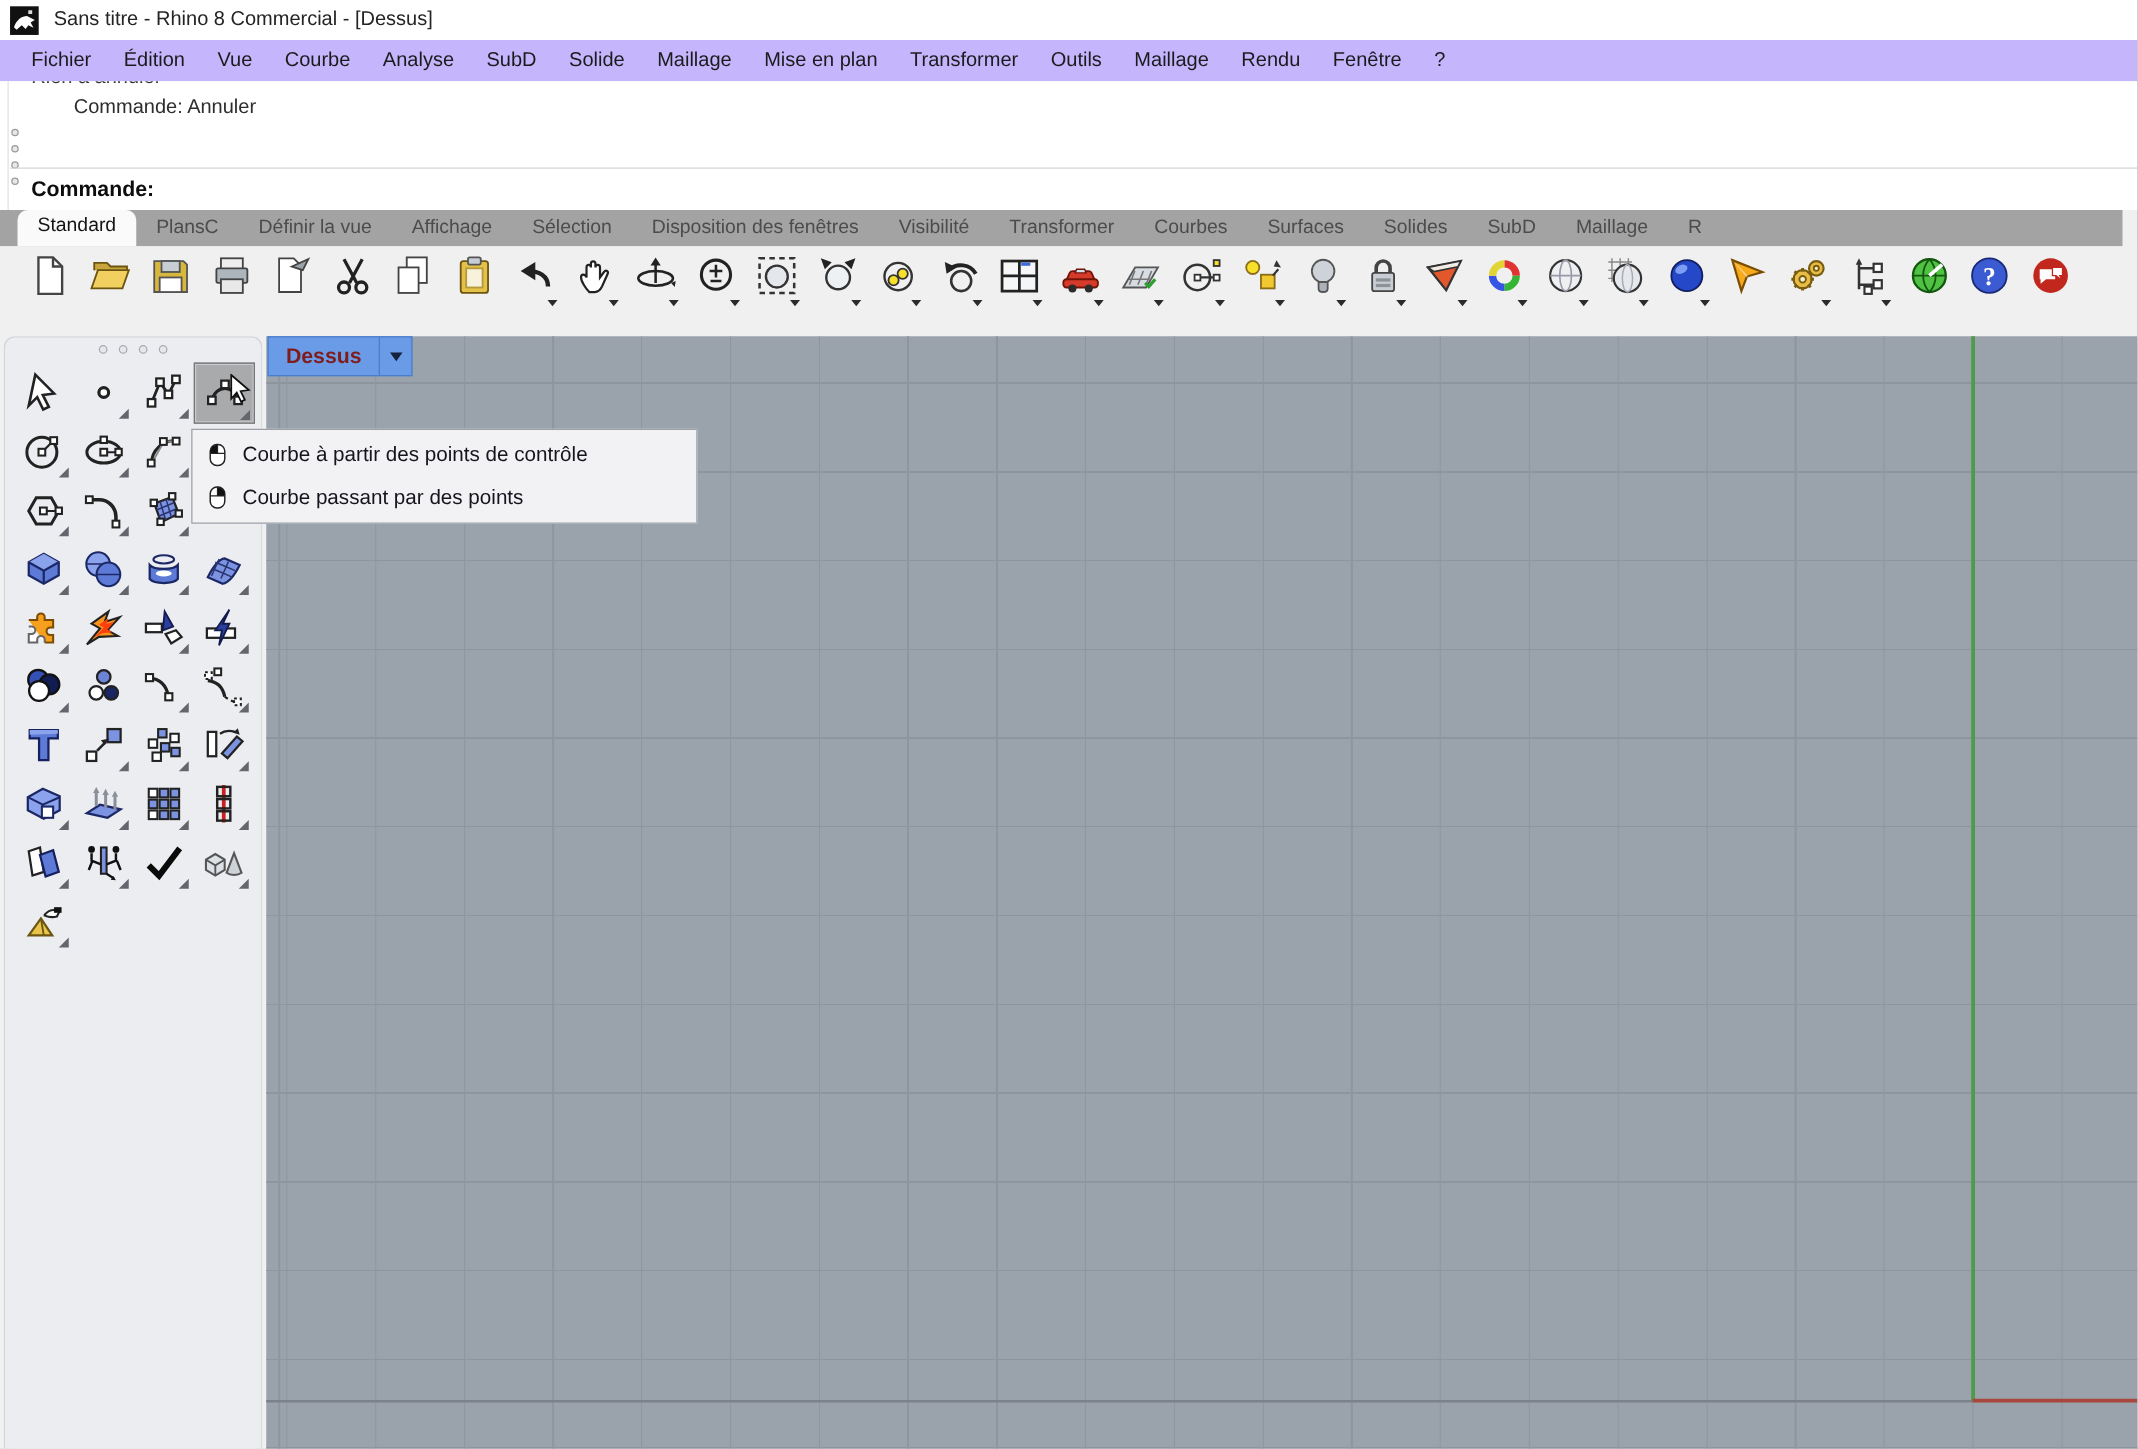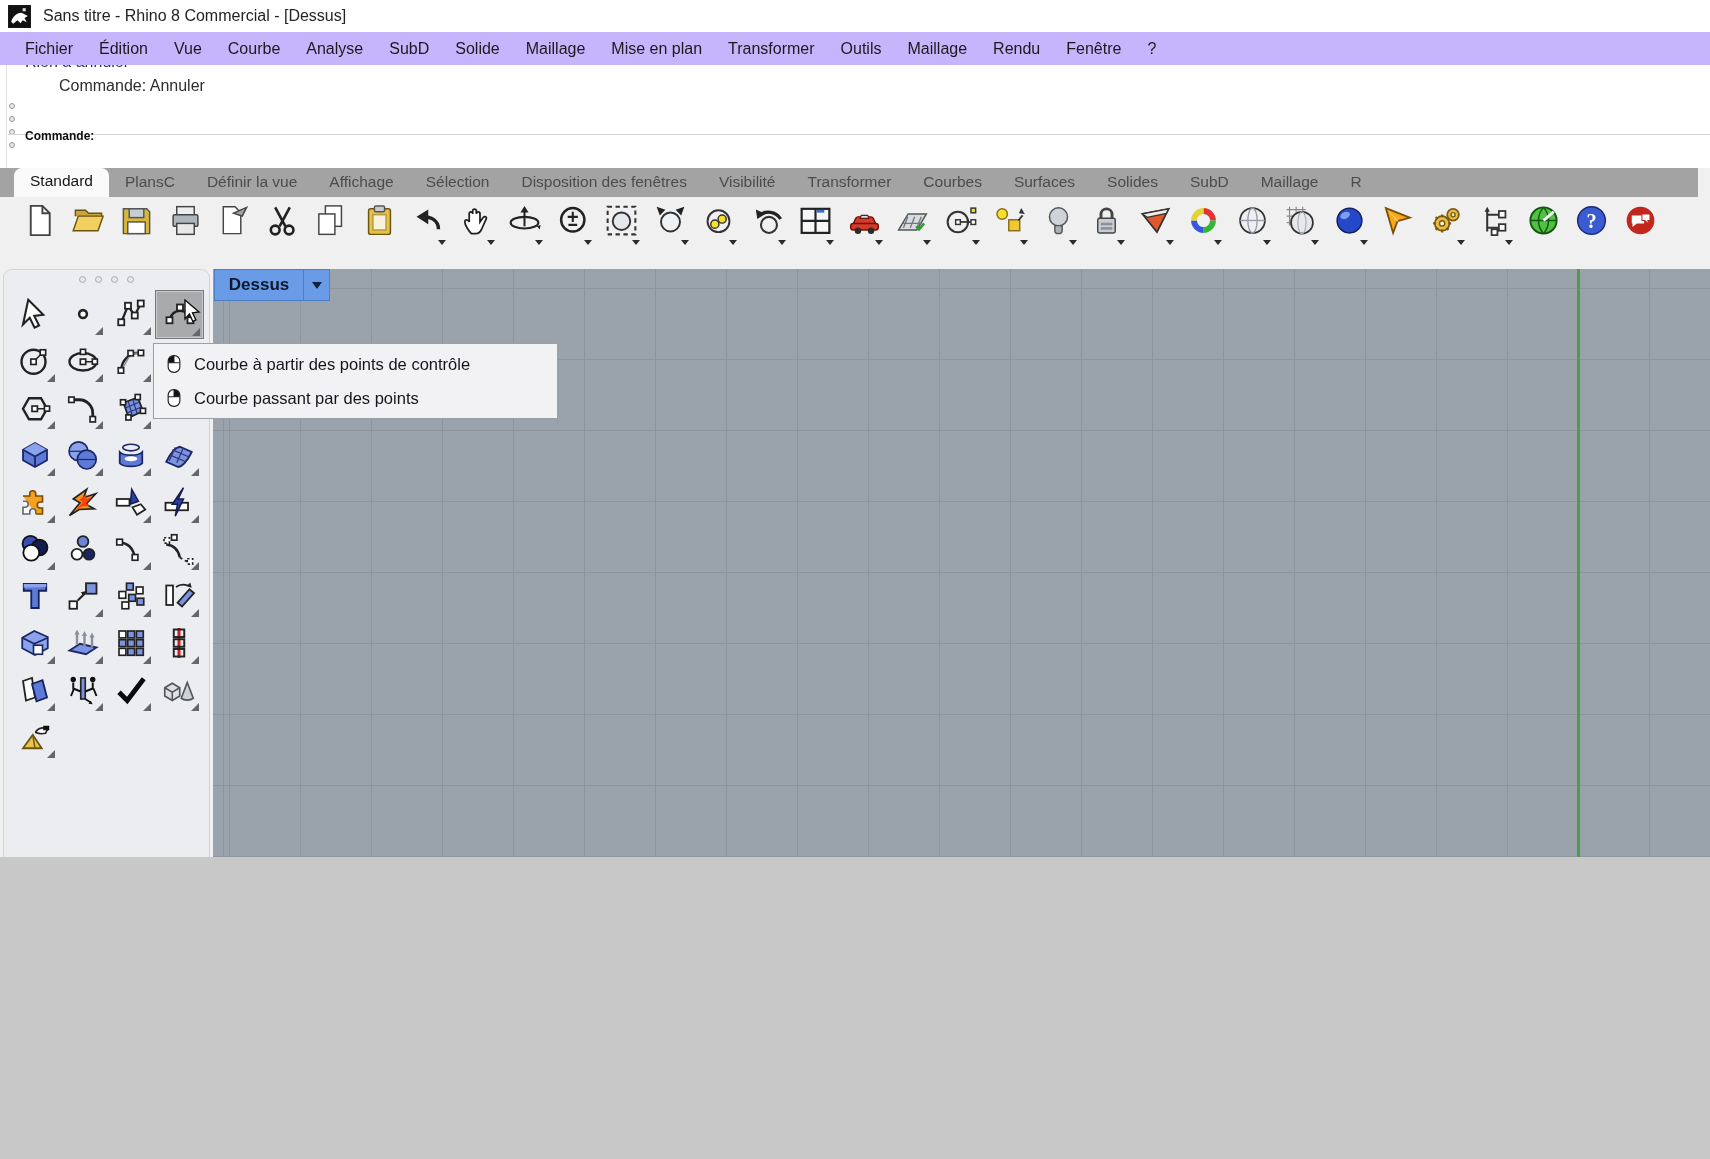--- a/index.html
+++ b/index.html
@@ -1,16 +1,16 @@
 <!DOCTYPE html>
 <html><head>
 <meta charset="utf-8">
 <style>
   html,body{margin:0;padding:0;background:#c8c8c8;}
-  .root{position:relative;width:1710px;height:857px;background:#f0f0f0;
+  .root{position:relative;width:1710px;height:1159px;background:#f0f0f0;
         font-family:"Liberation Sans",sans-serif;color:#1a1a1a;overflow:hidden;}
 
   
   .titlebar{position:absolute;top:0;left:0;right:0;height:32px;background:#ffffff;
             display:flex;align-items:center;padding-left:7px;gap:11px;border-bottom:1px solid #ececec;}
   .app-icon svg{width:25px;height:25px;display:block;}
   .title-text{font-size:16px;color:#242424;}
 
   
   .menubar{position:absolute;top:32px;left:0;right:0;height:33px;background:#c4b5fd;
@@ -20,21 +20,21 @@
   
   .cmdarea{position:absolute;top:65px;left:0;right:0;height:103px;background:#fff;}
   .cmd-gutter{position:absolute;left:6px;top:0;bottom:0;width:1px;background:#e2e2e2;}
   .cmd-grip{position:absolute;left:9px;top:38px;display:flex;flex-direction:column;gap:7px;}
   .cmd-grip i{width:4px;height:4px;border-radius:50%;background:#e8e8e8;border:1px solid #9a9a9a;}
   .cmd-history{position:absolute;left:25px;top:0;right:10px;}
   .clip-line{height:9px;overflow:hidden;}
   .clip-line span{display:block;margin-top:-12px;font-size:16px;color:#333;}
   .cmd-line{font-size:16px;color:#2d2d2d;margin-top:3px;margin-left:34px;}
   .cmd-divider{position:absolute;left:8px;right:0;top:69px;border-top:1px solid #d6d6d6;}
-  .cmd-prompt{position:absolute;left:25px;top:64px;font-size:12px;font-weight:bold;color:#0d0d0d;}
+  .cmd-prompt{position:absolute;left:25px;top:77px;font-size:17px;font-weight:bold;color:#0d0d0d;}
 
   
   .tabrow{position:absolute;top:168px;left:0;right:12px;height:29px;background:#a3a3a3;
           display:flex;align-items:flex-end;padding-left:14px;overflow:hidden;}
   .tab{font-size:15.5px;color:#4c4c4c;padding:4px 16px 6px;white-space:nowrap;}
   .tab.active{background:#fafafa;color:#141414;border-radius:8px 8px 0 0;padding-bottom:7px;}
 
   
   .iconrow{position:absolute;top:197px;left:0;right:0;height:72px;background:#f0f0f0;
            display:flex;align-items:flex-start;padding:6px 0 0 22px;gap:11.5px;}
@@ -61,21 +61,21 @@
   .viewport{position:absolute;left:213px;top:269px;right:0;bottom:0;background:#9aa2ab;
             background-image:repeating-linear-gradient(90deg,#8d959e 0 1px,transparent 1px 71px),
                              repeating-linear-gradient(0deg,#8d959e 0 1px,transparent 1px 71px);
             background-position:16px 0,0 0;}
   .axis-major{position:absolute;left:0;top:851px;height:2px;width:1365px;background:#7b828c;}
   .axis-y{position:absolute;left:1364px;top:0;width:3px;height:852px;background:#4e9b4a;}
   .axis-x{position:absolute;left:1365px;top:850px;height:3px;right:0;background:#a8473e;}
   .vp-tab{position:absolute;left:1px;top:0;width:116px;height:32px;background:#699be7;
           border:1px solid #4a7ec7;display:flex;align-items:stretch;box-sizing:border-box;}
   .vp-tab-label{flex:1;display:flex;align-items:center;justify-content:center;
-                font-weight:bold;font-size:17px;color:#0f172a;}
+                font-weight:bold;font-size:17px;color:#7f1d1d;}
   .vp-tab-arrow{width:25px;border-left:1px solid #4a7ec7;display:flex;align-items:center;justify-content:center;}
   .vp-tab-arrow b{width:0;height:0;border-left:5px solid transparent;border-right:5px solid transparent;
                   border-top:7px solid #16213d;}
 
   
   .flyout{position:absolute;left:153px;top:343px;width:403px;background:#f2f2f4;
           border:1px solid #9aa0a8;padding:3px 0;z-index:20;}
   .flyout-row{display:flex;align-items:center;height:34px;padding:0 10px;gap:10px;}
   .flyout-row svg{width:20px;height:26px;flex:none;}
   .flyout-label{font-size:16.5px;color:#15151d;white-space:nowrap;}

